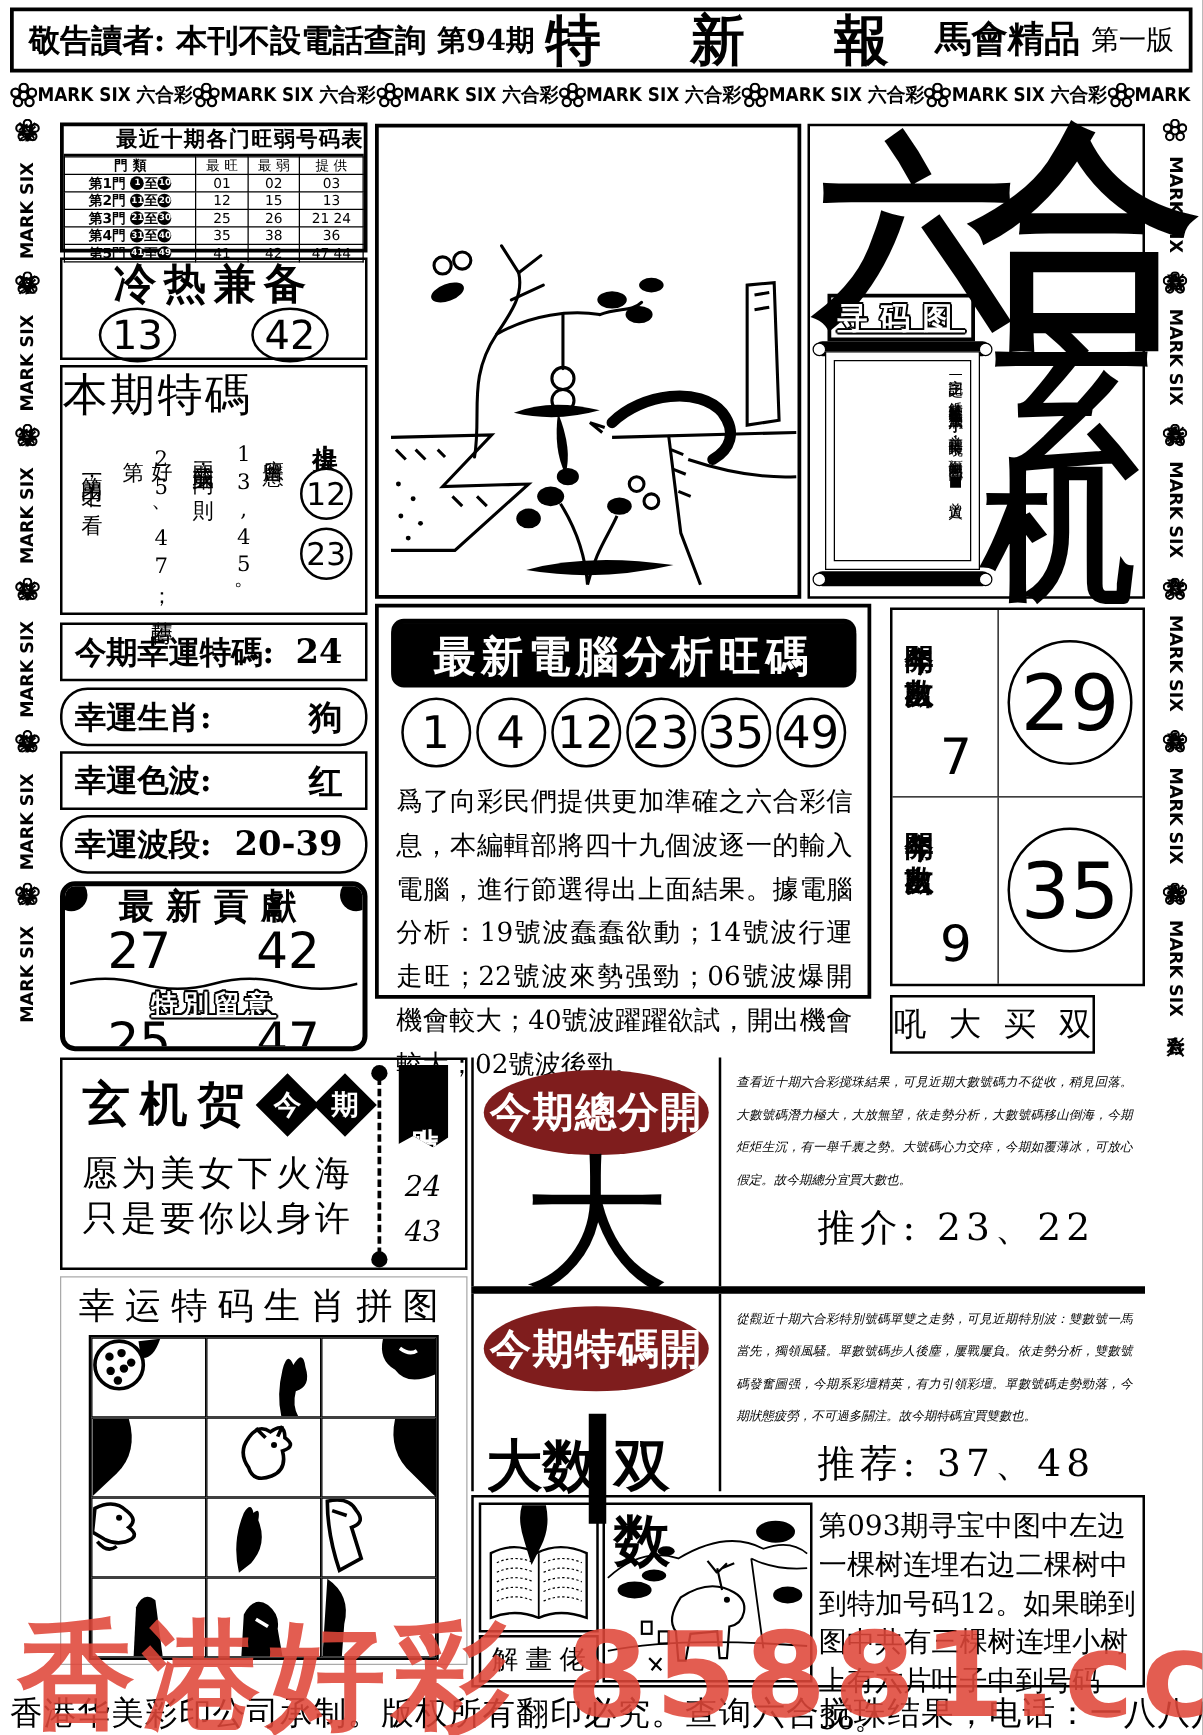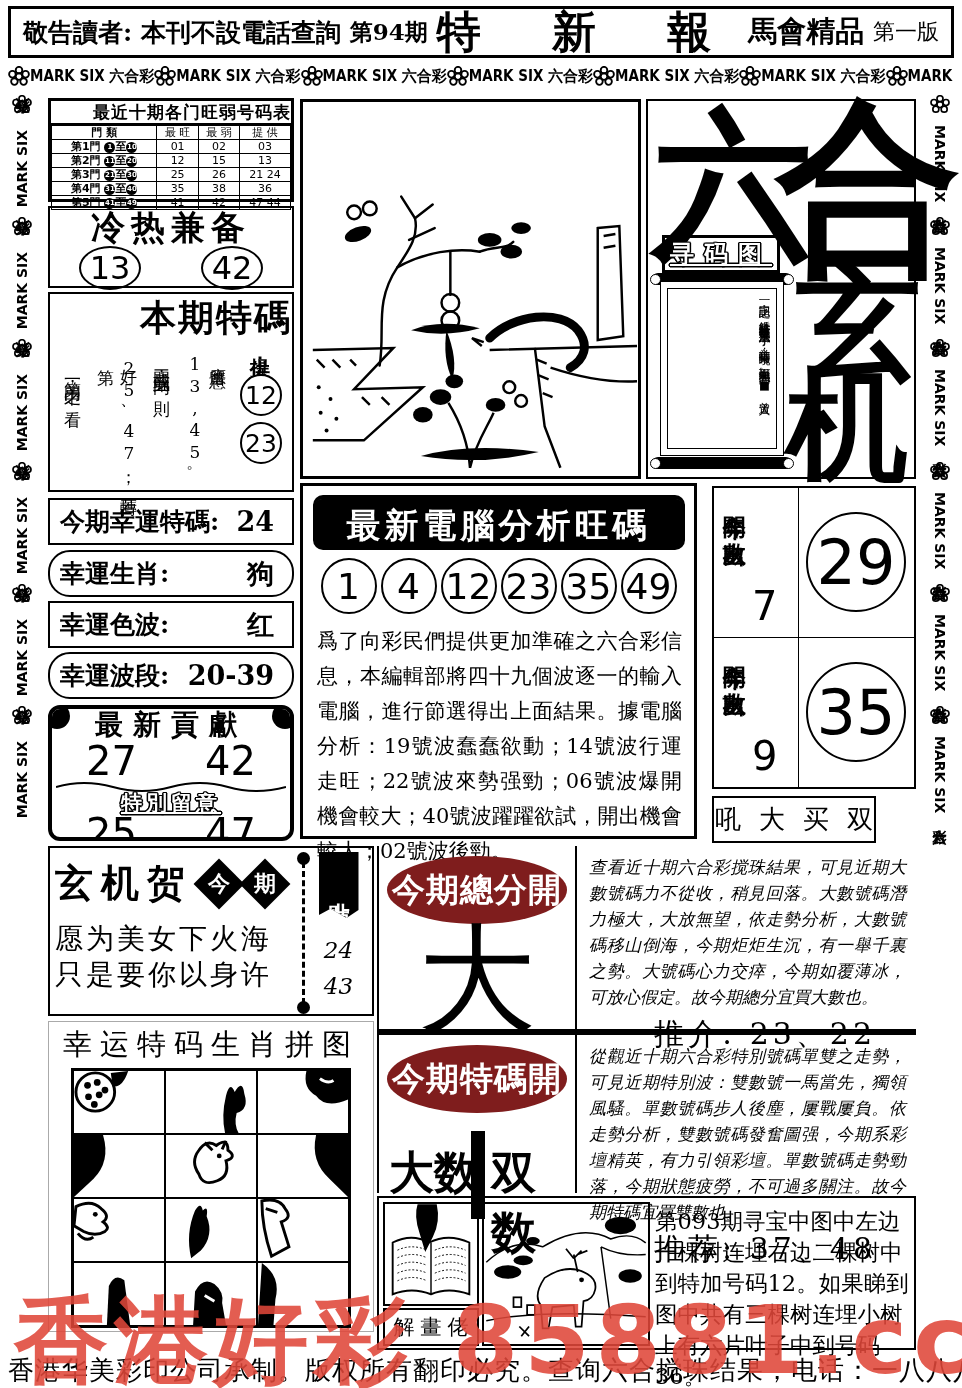--- a/index.html
+++ b/index.html
@@ -52,21 +52,21 @@
   
   .cold-hot { left:48px; top:206px; width:246px; height:82px; border:2px solid #000;
     display:flex; flex-direction:column; align-items:center; }
   .cold-hot-title { font-size:34px; font-weight:bold; font-family:"DejaVu Serif", serif; letter-spacing:6px; line-height:38px;}
   .cold-hot-nums { display:flex; gap:60px; }
   .oval-num { width:62px; height:44px; border:2.5px solid #000; border-radius:50%;
     display:flex; align-items:center; justify-content:center; font-size:32px; }
 
   
   .special-code { left:48px; top:292px; width:246px; height:200px; border:2px solid #000; }
-  .sc-title { text-align:right; font-size:36px; font-weight:bold;
+  .sc-title { text-align:left; font-size:36px; font-weight:normal;
     font-family:"DejaVu Serif", serif; line-height:46px; letter-spacing:2px;}
   .sc-cols { display:flex; justify-content:space-between; padding:2px 10px 0 12px; height:148px; }
   .sc-col { writing-mode:vertical-rl; text-orientation:upright; font-size:17px;
     font-family:"DejaVu Serif", serif; letter-spacing:2px; }
   .sc-col:nth-child(1){ margin-top:26px; }
   .sc-col:nth-child(2){ margin-top:14px; }
   .sc-col:nth-child(3){ margin-top:14px; }
   .sc-col:nth-child(4){ margin-top:12px; }
   .sc-last { display:flex; flex-direction:column; align-items:center; }
   .sc-last .sc-col{ margin-top:0; font-size:20px; font-weight:bold;}
@@ -87,21 +87,21 @@
   .contrib:before{left:-8px;} .contrib:after{right:-8px;}
   .contrib-title { font-size:28px; font-weight:bold; font-family:"DejaVu Serif", serif; letter-spacing:10px; line-height:32px;}
   .contrib-nums { display:flex; justify-content:space-around; font-size:40px; line-height:40px; }
   .wave { display:block; margin:-2px auto 0; }
   .outline-text { color:#fff; font-weight:bold;
     text-shadow:-1px -1px 0 #000,1px -1px 0 #000,-1px 1px 0 #000,1px 1px 0 #000,0 -1.5px 0 #000,0 1.5px 0 #000,-1.5px 0 0 #000,1.5px 0 0 #000;text-decoration:underline; }
   .contrib-note { font-size:21px; letter-spacing:4px; line-height:20px;}
 
   
   .mystery { left:48px; top:846px; width:326px; height:170px; border:2px solid #000; display:flex; }
-  .mys-main { width:250px; padding:10px 0 0 5px; }
+  .mys-main { width:250px; padding:10px 0 0 16px; }
   .mys-title { display:flex; align-items:center; gap:6px; }
   .mys-title-main { font-size:38px; font-weight:bold; font-family:"DejaVu Serif", serif; letter-spacing:8px;}
   .diamond { width:36px; height:36px; background:#000; transform:rotate(45deg);
     display:inline-flex; align-items:center; justify-content:center; margin:0 2px; }
   .diamond span { transform:rotate(-45deg); color:#fff; font-size:22px; font-weight:bold; }
   .mys-lines { margin-top:12px; font-size:28px; font-family:"DejaVu Serif", serif; line-height:36px; letter-spacing:3px; white-space:nowrap;}
   .mys-dash { width:0; border-left:3px dashed #000; margin:14px 0 10px 2px; position:relative;}
   .mys-dash:before,.mys-dash:after{ content:""; position:absolute; left:-8px; width:13px; height:13px; background:#000; border-radius:50%;}
   .mys-dash:before{ top:-10px;} .mys-dash:after{ bottom:-10px;}
   .mys-tip { flex:1; display:flex; flex-direction:column; align-items:center; padding-top:4px;}
@@ -116,21 +116,21 @@
   .puzzle-grid { margin:2px auto 0; width:280px; height:260px; border:2px solid #000;
     display:grid; grid-template-columns:repeat(3,1fr); grid-template-rows:repeat(4,1fr); }
   .puzzle-cell { border:1.5px solid #000; overflow:hidden; }
   .puzzle-cell svg { width:100%; height:100%; display:block; }
 
   
   .illus { left:300px; top:99px; width:341px; height:380px; border:3px solid #000; }
   .illus svg { width:100%; height:100%; display:block;}
 
   
-  .computer { left:300px; top:483px; width:397px; height:356px; border:3px solid #000; }
+  .computer { left:300px; top:483px; width:397px; height:316px; border:3px solid #000; }
   .comp-banner { margin:12px auto 0; width:372px; height:52px; background:#000; border-radius:10px;
     color:#fff; display:flex; align-items:center; justify-content:center;
     font-size:34px; font-weight:bold; letter-spacing:4px; font-family:"DejaVu Serif", serif;
     border-top:4px double #000; box-shadow:0 -3px 0 #000;}
   .comp-circles { display:flex; justify-content:center; gap:4px; margin-top:8px; }
   .comp-circle { width:56px; height:56px; border:2.5px solid #000; border-radius:50%;
     display:flex; align-items:center; justify-content:center; font-size:36px; }
   .comp-text { margin:10px 12px 0 14px; font-size:21px; line-height:35px;
     font-family:"DejaVu Serif", serif; text-align:justify; }
 
@@ -175,21 +175,21 @@
   
   .sec { left:377px; width:539px; border-left:2px solid #000; }
   .sec-total { top:846px; height:183px; }
   .sec-special { top:1035px; height:158px; }
   .sec-left { position:absolute; left:0; top:0; width:198px; height:100%; border-right:2px solid #000; }
   .sec-ellipse { margin:10px auto 0; width:180px; height:68px; background:#7f1d1d; border-radius:50%;
     color:#fff; display:flex; align-items:center; justify-content:center;
     font-size:33px; font-weight:bold; letter-spacing:1px; font-family:"DejaVu Serif", serif;}
   .big-char { text-align:center; font-size:118px; line-height:1; font-family:"DejaVu Serif", serif; margin-top:-4px;}
   .sec-right { position:absolute; left:200px; top:0; right:0; height:100%; padding:8px 10px 0 10px;}
-  .sec-text { font-size:17px; line-height:26px; font-style:italic;
+  .sec-text { font-size:10px; line-height:26px; font-style:italic;
     font-family:"DejaVu Serif", serif; text-align:justify; }
   .sec-reco { text-align:right; font-size:30px; font-family:"DejaVu Serif", serif;
     letter-spacing:4px; margin-top:4px; padding-right:30px;}
   .hsep { left:377px; top:1029px; width:539px; height:6px; background:#000; }
   .tbar { position:absolute; left:92px; top:96px; width:14px; height:88px; background:#000; }
   .ts-label { position:absolute; top:108px; font-size:45px; font-weight:bold;
     font-family:"DejaVu Serif", serif; letter-spacing:0; }
   .ts-left { left:10px; } .ts-right { left:112px; }
 
   

